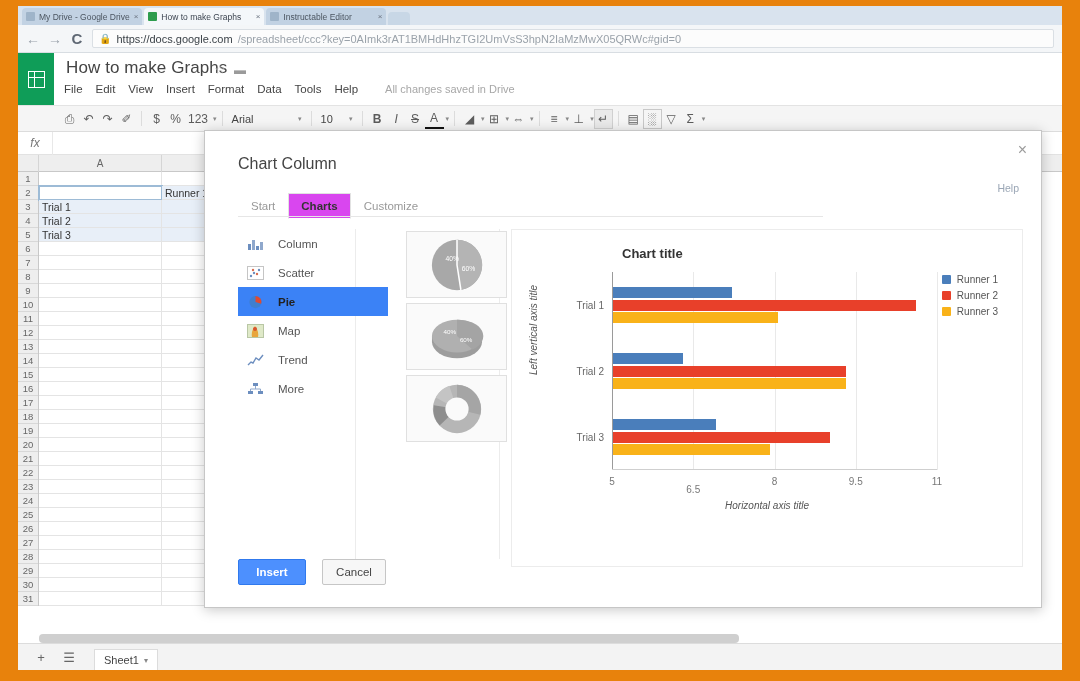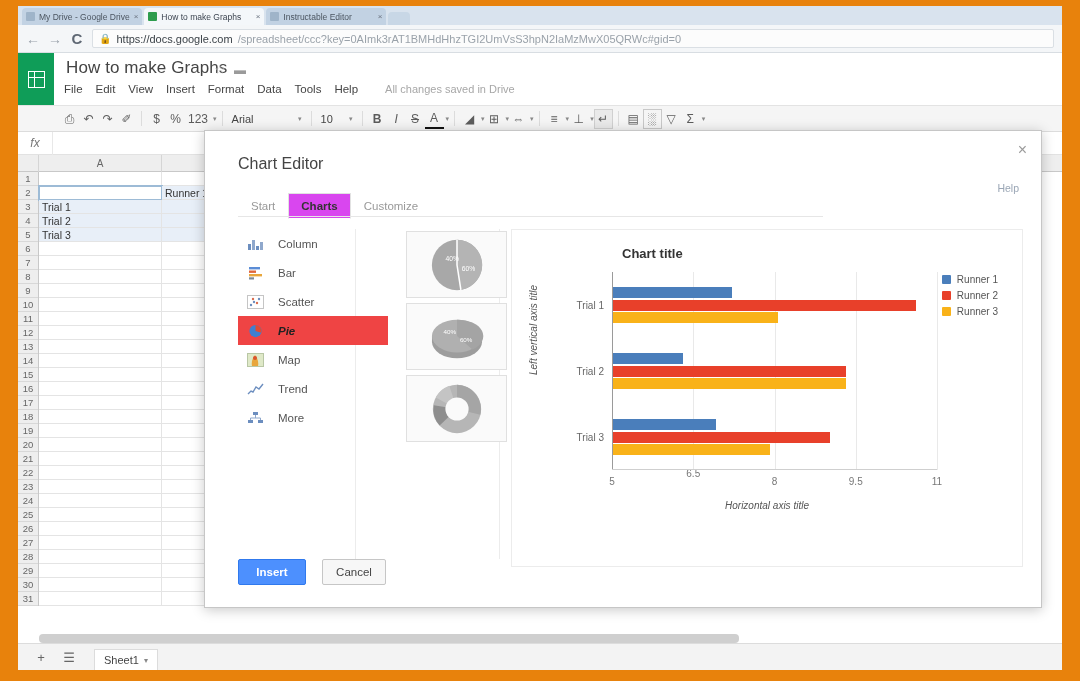--- a/index.html
+++ b/index.html
@@ -161,21 +161,21 @@
     color:#333; font-weight:bold; background:#d946ef;
     border-color:#e2e2e2; border-bottom-color:#fff;
   }
   #dlg-tabline { position:absolute; left:33px; top:85px; width:585px; height:1px; background:#e6e6e6; }
   
   #typelist { position:absolute; left:33px; top:98px; width:150px; }
   .trow {
     height:29px; display:flex; align-items:center; gap:13px; padding-left:8px;
     font-size:11.5px; color:#555;
   }
-  .trow.selected { background:#ef4444; color:#222; font-weight:bold;font-style:italic; }
+  .trow.selected { background:#3b82f6; color:#222; font-weight:bold; }
   .ticon { width:19px; height:16px; display:flex; align-items:center; justify-content:center; }
   
   #thumbs { position:absolute; left:201px; top:100px; width:143px; }
   .thumb {
     width:101px; height:67px; border:1px solid #e0e0e0; background:#fafafa;
     margin-bottom:5px; display:flex; align-items:center; justify-content:center;
   }
   .tdiv { position:absolute; left:150px; top:98px; width:1px; height:330px; background:#ececec; }
   .tdiv2 { position:absolute; left:294px; top:98px; width:1px; height:330px; background:#ececec; }
   
@@ -623,21 +623,21 @@
       <span class="sbtn">+</span>
       <span class="sbtn">☰</span>
       <span id="sheettab">
         <span>Sheet1</span>
         <span style="font-size:8px;color:#888">▾</span>
       </span>
     </div>
 
     <div id="dialog">
       <div id="dlg-close">×</div>
-      <div id="dlg-title">Chart Editor</div>
+      <div id="dlg-title">Chart Column</div>
       <div id="dlg-help">Help</div>
 
       <div id="dlg-tabs">
         <div class="dtab">Start</div>
         <div class="dtab active">Charts</div>
         <div class="dtab">Customize</div>
       </div>
       <div id="dlg-tabline"></div>
 
       <div class="tdiv"></div>
@@ -647,31 +647,20 @@
         <div class="trow">
           <span class="ticon">
             <svg width="17" height="14" viewBox="0 0 17 14">
                 <rect x="1" y="7" width="3" height="6" fill="#6c8ebf"></rect>
                 <rect x="5" y="3" width="3" height="10" fill="#8fa8cc"></rect>
                 <rect x="9" y="9" width="3" height="4" fill="#6c8ebf"></rect>
                 <rect x="13" y="5" width="3" height="8" fill="#8fa8cc"></rect>
               </svg>
           </span>
           <span>Column</span>
-        </div>
-        <div class="trow">
-          <span class="ticon">
-            <svg width="17" height="14" viewBox="0 0 17 14">
-                <rect x="2" y="1" width="11" height="2.4" fill="#5b8dd6"></rect>
-                <rect x="2" y="4.5" width="7" height="2.4" fill="#e0663c"></rect>
-                <rect x="2" y="8" width="13" height="2.4" fill="#e8a63c"></rect>
-                <rect x="2" y="11.3" width="5" height="2.2" fill="#7c8a99"></rect>
-              </svg>
-          </span>
-          <span>Bar</span>
         </div>
         <div class="trow">
           <span class="ticon">
             <svg width="17" height="14" viewBox="0 0 17 14">
                 <rect x="0.5" y="0.5" width="16" height="13" fill="none" stroke="#c5c5c5"></rect>
                 <circle cx="4" cy="10" r="1.2" fill="#6c8ebf"></circle>
                 <circle cx="7" cy="7" r="1.2" fill="#6c8ebf"></circle>
                 <circle cx="10" cy="8" r="1.2" fill="#d96c4f"></circle>
                 <circle cx="12" cy="4" r="1.2" fill="#6c8ebf"></circle>
                 <circle cx="6" cy="4" r="1.2" fill="#d96c4f"></circle>
@@ -767,21 +756,21 @@
             <span class="lgswatch" style="background:#f9b219"></span>
             <span>Runner 3</span>
           </div>
         </div>
 
         <div id="yaxis-title">Left vertical axis title</div>
         <div id="plot">
             <div class="gline" style="left: 0px;"></div>
             <div class="xtick" style="left: 0px; top: 204px;">5</div>
             <div class="gline" style="left: 81.25px;"></div>
-            <div class="xtick" style="left: 81.25px; top: 196px; text-align: right;">6.5</div>
+            <div class="xtick" style="left: 81.25px; top: 212px; text-align: right;">6.5</div>
             <div class="gline" style="left: 162.5px;"></div>
             <div class="xtick" style="left: 162.5px; top: 204px;">8</div>
             <div class="gline" style="left: 243.75px;"></div>
             <div class="xtick" style="left: 243.75px; top: 204px;">9.5</div>
             <div class="gline" style="left: 325px;"></div>
             <div class="xtick" style="left: 325px; top: 204px;">11</div>
             <div class="axisline"></div>
             <div class="baxis"></div>
             <div class="bar" style="left: 1px; top: 15px; width: 119.167px; background: rgb(74, 126, 187);"></div>
             <div class="bar" style="left: 1px; top: 27.5px; width: 303.333px; background: rgb(232, 64, 42);"></div>

